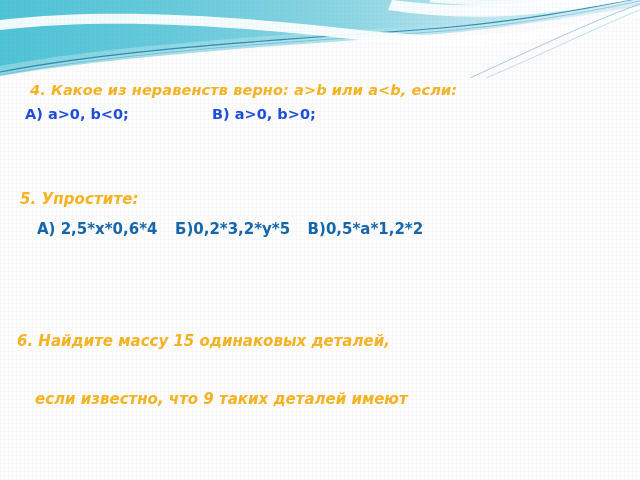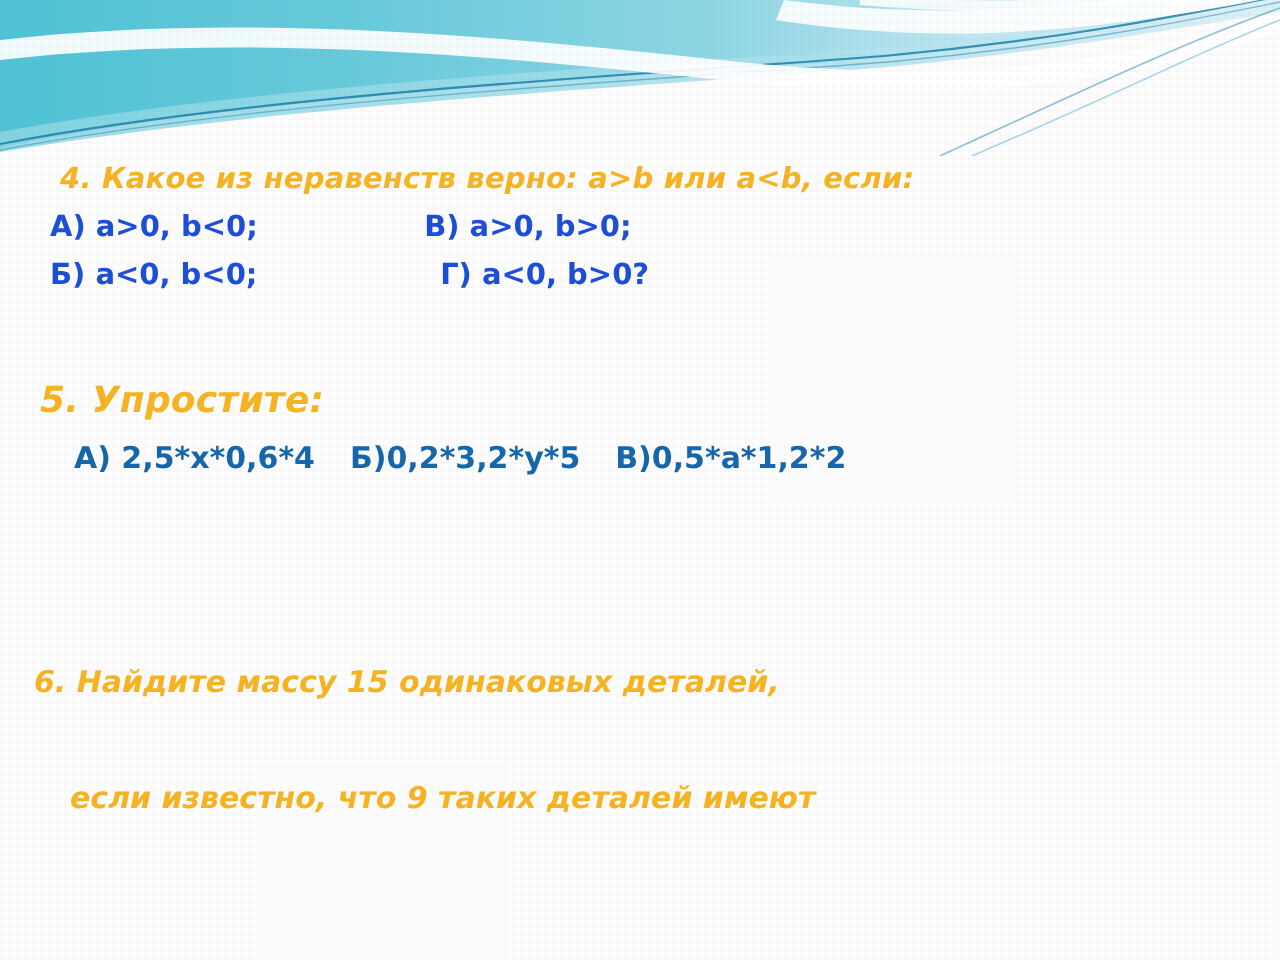--- a/index.html
+++ b/index.html
@@ -89,21 +89,21 @@
   }
   .opt-right {
     display: inline-block;
   }
   .opt-right.indent { padding-left: 8px; }
 
   .q5-heading {
     position: absolute;
     left: 20px;
     top: 112px;
-    font-size: 18px;
+    font-size: 15px;
   }
 
   .q5-answers {
     position: absolute;
     left: 17px;
     top: 140px;
     width: 600px;
     color: #1566ab;
     font-weight: bold;
     font-size: 15px;
@@ -179,24 +179,20 @@
 
   <div class="content">
 
     <div class="q-heading q4-heading">4. Какое из неравенств верно: a&gt;b или a&lt;b, если:</div>
 
     <div class="opt-row opt-row-1">
       <span class="opt-left">А) a&gt;0, b&lt;0;</span>
       <span class="opt-right">В) a&gt;0, b&gt;0;</span>
     </div>
 
-    <div class="opt-row opt-row-2">
-      <span class="opt-left">Б) a&lt;0, b&lt;0;</span>
-      <span class="opt-right indent">Г) a&lt;0, b&gt;0?</span>
-    </div>
 
     <div class="q-heading q5-heading">5. Упростите:</div>
 
     <div class="q5-answers">
       <span class="wrapline">
         <span>А) 2,5*х*0,6*4</span>
         <span class="gap"></span>
         <span>Б)0,2*3,2*у*5</span>
         <span class="gap"></span>
         <span>В)0,5*а*1,2*2</span>

